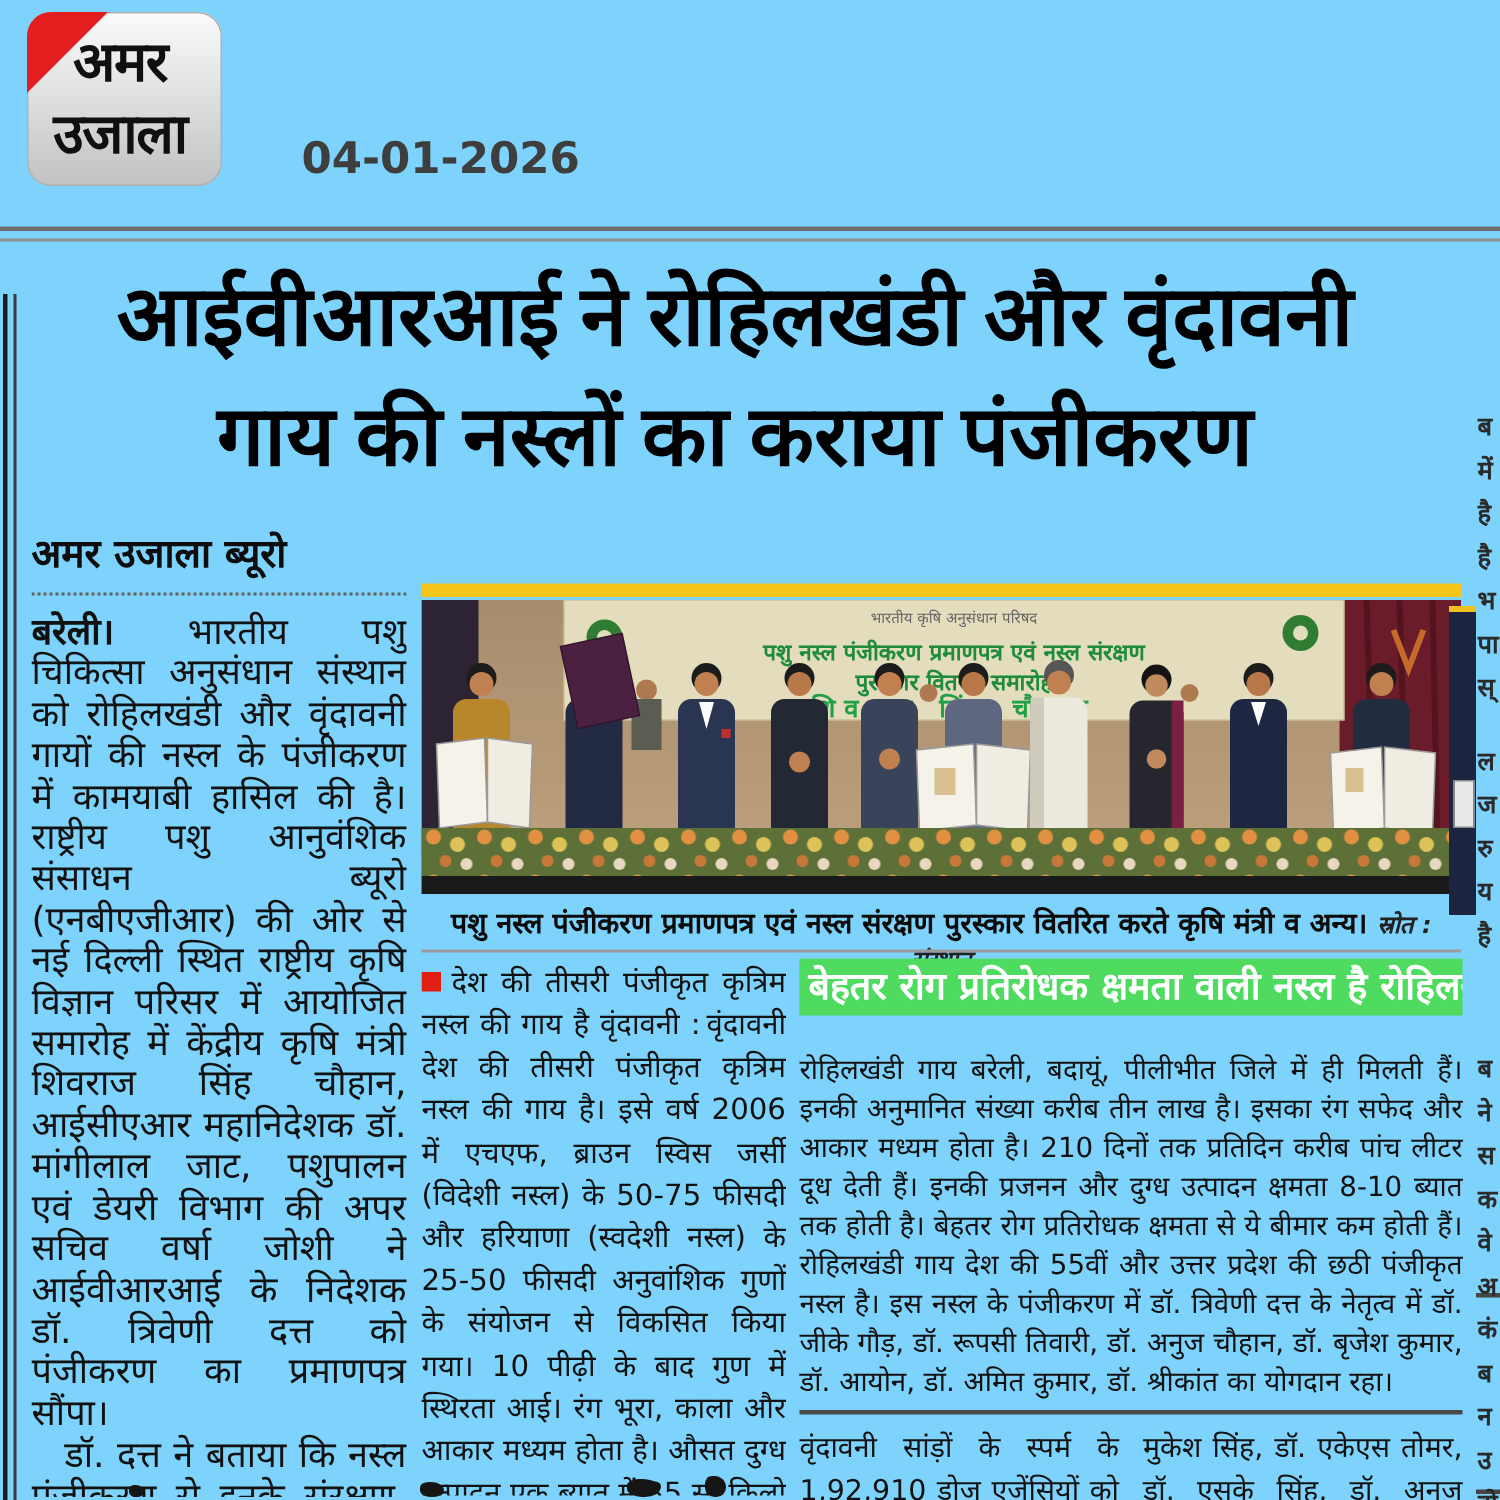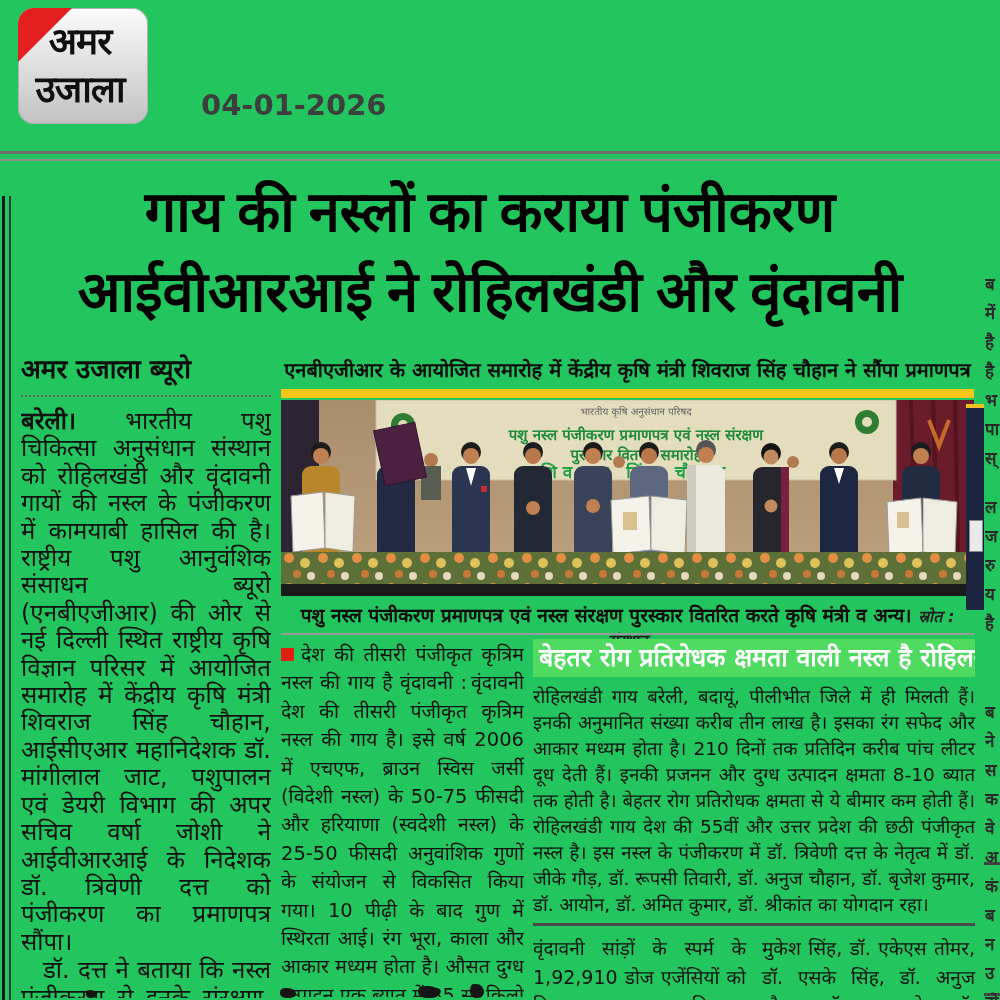--- a/index.html
+++ b/index.html
@@ -1,16 +1,16 @@
 <!DOCTYPE html>
 <html><head>
 <meta charset="utf-8">
 <style>
   html,body{margin:0;padding:0;background:#fff;}
-  #canvas{position:relative;width:1000px;height:1000px;background:#22c55e;overflow:hidden;
+  #canvas{position:relative;width:1000px;height:1000px;background:#7dd3fc;overflow:hidden;
           font-family:"DejaVu Sans","Liberation Sans",sans-serif;color:#111;}
   .abs{position:absolute;}
 
   
   .logo{left:18px;top:8px;width:130px;height:116px;border-radius:16px;overflow:hidden;
         background:linear-gradient(#fbfbfb,#c2c2c2);box-shadow:inset 0 0 0 1px #b0b0b0;}
   .logo-tri{left:0;top:0;width:54px;height:54px;background:#e31e1e;
             clip-path:polygon(0 0,100% 0,0 100%);}
   .logo-txt{left:0;right:6px;top:10px;text-align:center;font-weight:bold;color:#101010;
             font-size:37px;line-height:48px;letter-spacing:-1px;}
@@ -45,21 +45,21 @@
   
   .col-mid{left:281px;top:641px;width:243px;height:356px;overflow:hidden;}
   .col-mid p{margin:0;font-size:19.5px;line-height:28.4px;text-align:justify;}
   .bullet{display:inline-block;width:13px;height:13px;background:#e01f10;margin-right:7px;}
   .lead-b{font-weight:normal;margin-right:4px;}
 
   
   .right-sec{left:533px;top:639px;width:442px;}
   .green-head{display:block;background:#4fdb60;color:#fff;font-weight:bold;font-size:25px;
               line-height:36px;padding:1px 6px;text-align:center;white-space:nowrap;overflow:hidden;}
-  .right-body{margin-top:7px;font-size:18.5px;line-height:26px;text-align:justify;}
+  .right-body{margin-top:24px;font-size:18.5px;line-height:26px;text-align:justify;}
   .right-rule{margin-top:5px;height:3px;background:#4a4a4a;}
   .subcols{display:flex;gap:16px;margin-top:8px;}
   .subcol{width:213px;font-size:19px;line-height:28.6px;text-align:justify;}
   .subcol p{margin:0;}
 
   
   .frag{position:absolute;left:985px;width:15px;font-size:17px;font-weight:bold;color:#2a2a2a;overflow:hidden;}
   .sliver-img{left:966px;top:404px;width:18px;height:202px;background:#1c2540;border-top:4px solid #f0c020;}
   .sliver-box{left:969px;top:520px;width:12px;height:30px;background:#e9e9e9;border:1px solid #888;}
   .dash1{left:984px;top:862px;width:16px;height:3px;background:#444;}
@@ -81,32 +81,31 @@
     </div>
   </div>
   <div class="abs hdr-date">04-01-2026</div>
   <div class="abs rule-a"></div>
   <div class="abs rule-b"></div>
 
   <div class="abs vline1"></div>
   <div class="abs vline2"></div>
 
   <div class="abs headline">
+    <div>आईवीआरआई ने रोहिलखंडी और वृंदावनी</div>
     <div>गाय की नस्लों का कराया पंजीकरण</div>
-    <div>आईवीआरआई ने रोहिलखंडी और वृंदावनी</div>
   </div>
 
   <div class="abs col-left">
     <div class="byline">अमर उजाला ब्यूरो</div>
     <div class="dotline"></div>
     <p><b>बरेली।</b> <span>भारतीय पशु चिकित्सा अनुसंधान संस्थान को रोहिलखंडी और वृंदावनी गायों की नस्ल के पंजीकरण में कामयाबी हासिल की है। राष्ट्रीय पशु आनुवंशिक संसाधन ब्यूरो (एनबीएजीआर) की ओर से नई दिल्ली स्थित राष्ट्रीय कृषि विज्ञान परिसर में आयोजित समारोह में केंद्रीय कृषि मंत्री शिवराज सिंह चौहान, आईसीएआर महानिदेशक डॉ. मांगीलाल जाट, पशुपालन एवं डेयरी विभाग की अपर सचिव वर्षा जोशी ने आईवीआरआई के निदेशक डॉ. त्रिवेणी दत्त को पंजीकरण का प्रमाणपत्र सौंपा।</span></p>
     <p class="p2">डॉ. दत्त ने बताया कि नस्ल पंजीकरण से इनके संरक्षण, संवर्धन, सुधार के लिए कार्ययोजना बनाने में सहयोग मिलेगा। किसानों को विभिन्न सरकारी योजनाओं का बेहतर लाभ मिल सकेगा। ये बरेली मंडल की उम्दा नस्ल साबित होंगी और क्षेत्र के पशुपालकों की आय में बढ़ोतरी करेंगी।</p>
   </div>
 
-  <div class="abs cap-top">एनबीएजीआर के आयोजित समारोह में केंद्रीय कृषि मंत्री शिवराज सिंह चौहान ने सौंपा प्रमाणपत्र</div>
   <div class="abs yellow-bar"></div>
 
   <svg class="abs photo" viewBox="0 0 693 196">
     <defs>
       <linearGradient id="wall" x1="0" y1="0" x2="0" y2="1">
         <stop offset="0" stop-color="#a88d6d"></stop>
           <stop offset="1" stop-color="#c0a37f"></stop>
       </linearGradient>
       <pattern id="flowers" width="34" height="30" patternUnits="userSpaceOnUse">
         <rect width="34" height="30" fill="#5d7038"></rect>

